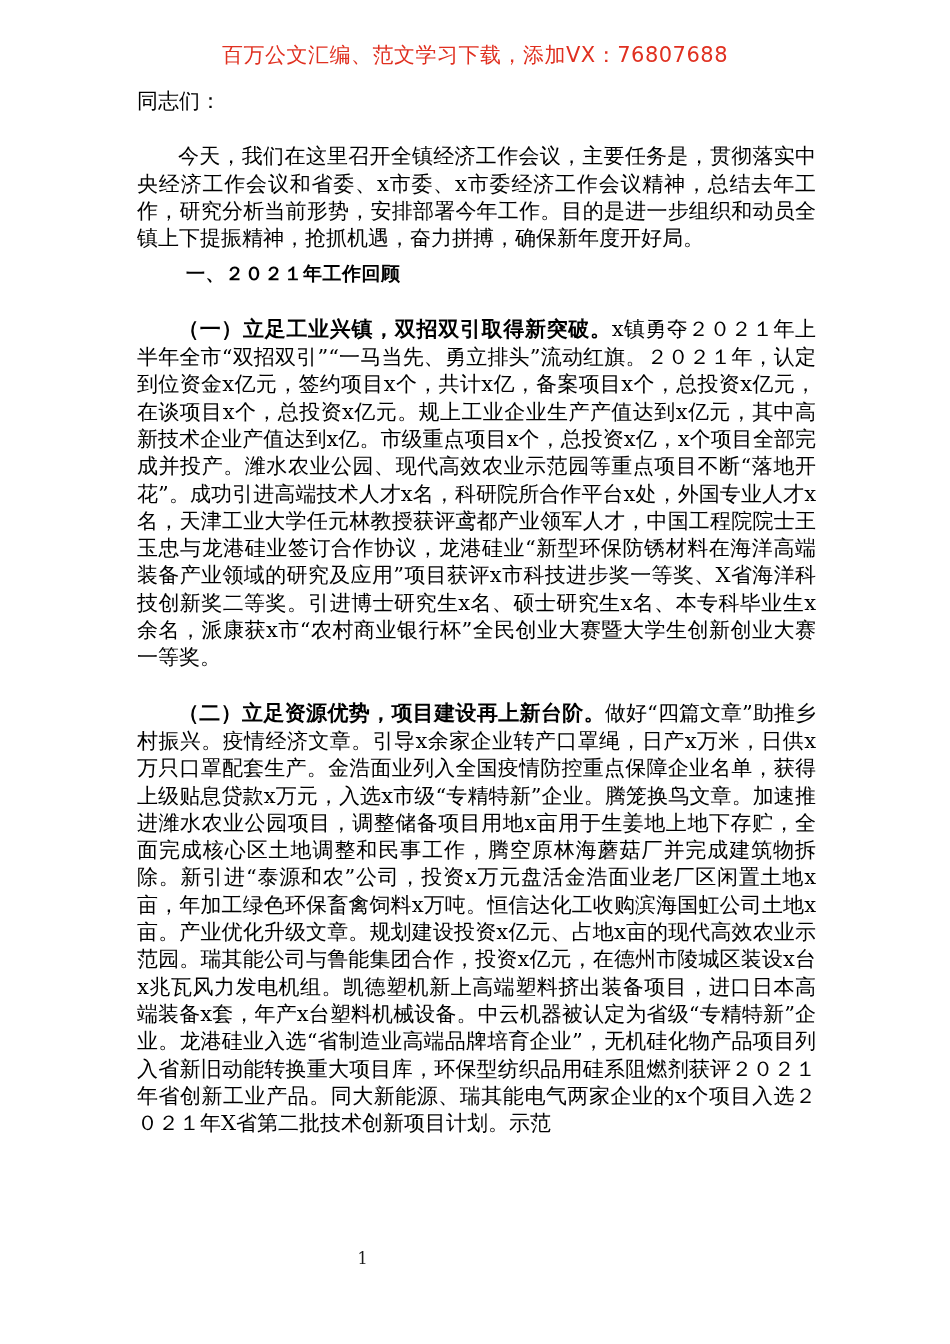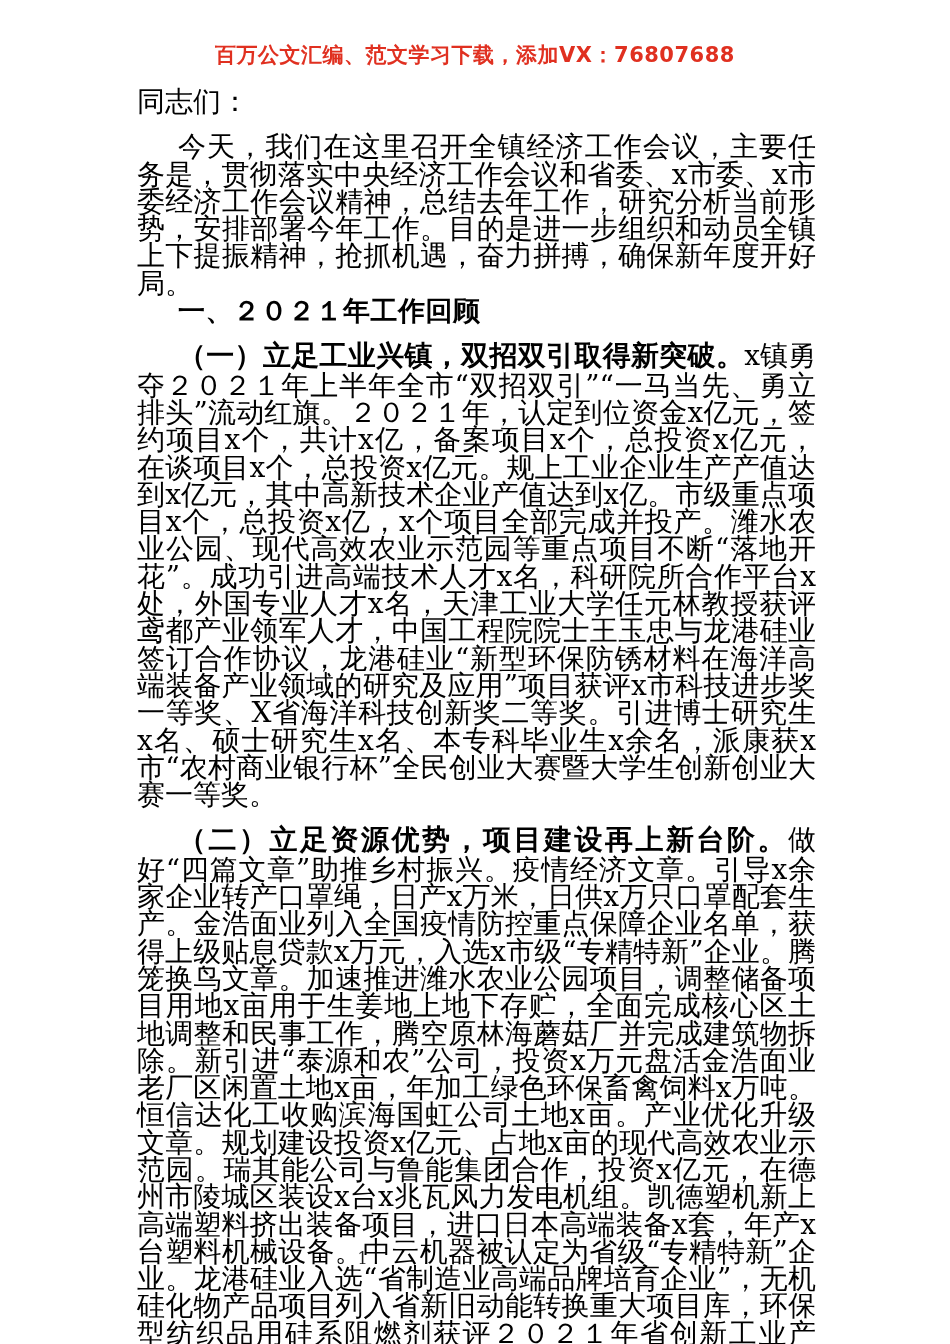--- a/index.html
+++ b/index.html
@@ -23,58 +23,58 @@
   
   .promo-header {
     position: absolute;
     top: 41px;
     left: 0;
     width: 950px;
     text-align: center;
     color: #E03020;
     font-family: "DejaVu Sans", "Liberation Sans", sans-serif;
     font-size: 21px;
-    font-weight: 700;
+    font-weight: 400;
     letter-spacing: 0.5px;
     white-space: nowrap;
   }
 
   
   .doc-body {
     position: absolute;
     top: 88px;
     left: 137px;
     width: 679px;
   }
 
   .para {
     margin: 0;
-    font-size: 28px;
+    font-size: 21px;
     line-height: 27.3px;
     text-align: justify;
     text-justify: inter-ideograph;
     text-indent: 0;
     font-family: "DejaVu Serif", "Liberation Serif", serif;
   }
 
   .para.indent {
     text-indent: 41px;
   }
 
   .para.gap {
-    margin-top: 18px;
+    margin-top: 28px;
   }
 
   .para.gap-sm {
     margin-top: 17px;
   }
 
   .heading {
-    margin: 0;
-    font-size: 27px;
+    margin: 8px;
+    font-size: 19px;
     line-height: 27.3px;
     font-weight: bold;
     text-indent: 41px;
     letter-spacing: 0.5px;
     font-family: "DejaVu Sans", "Liberation Sans", sans-serif;
   }
 
   .lead {
     font-weight: bold;
     font-family: Liberation Mono, monospace;

